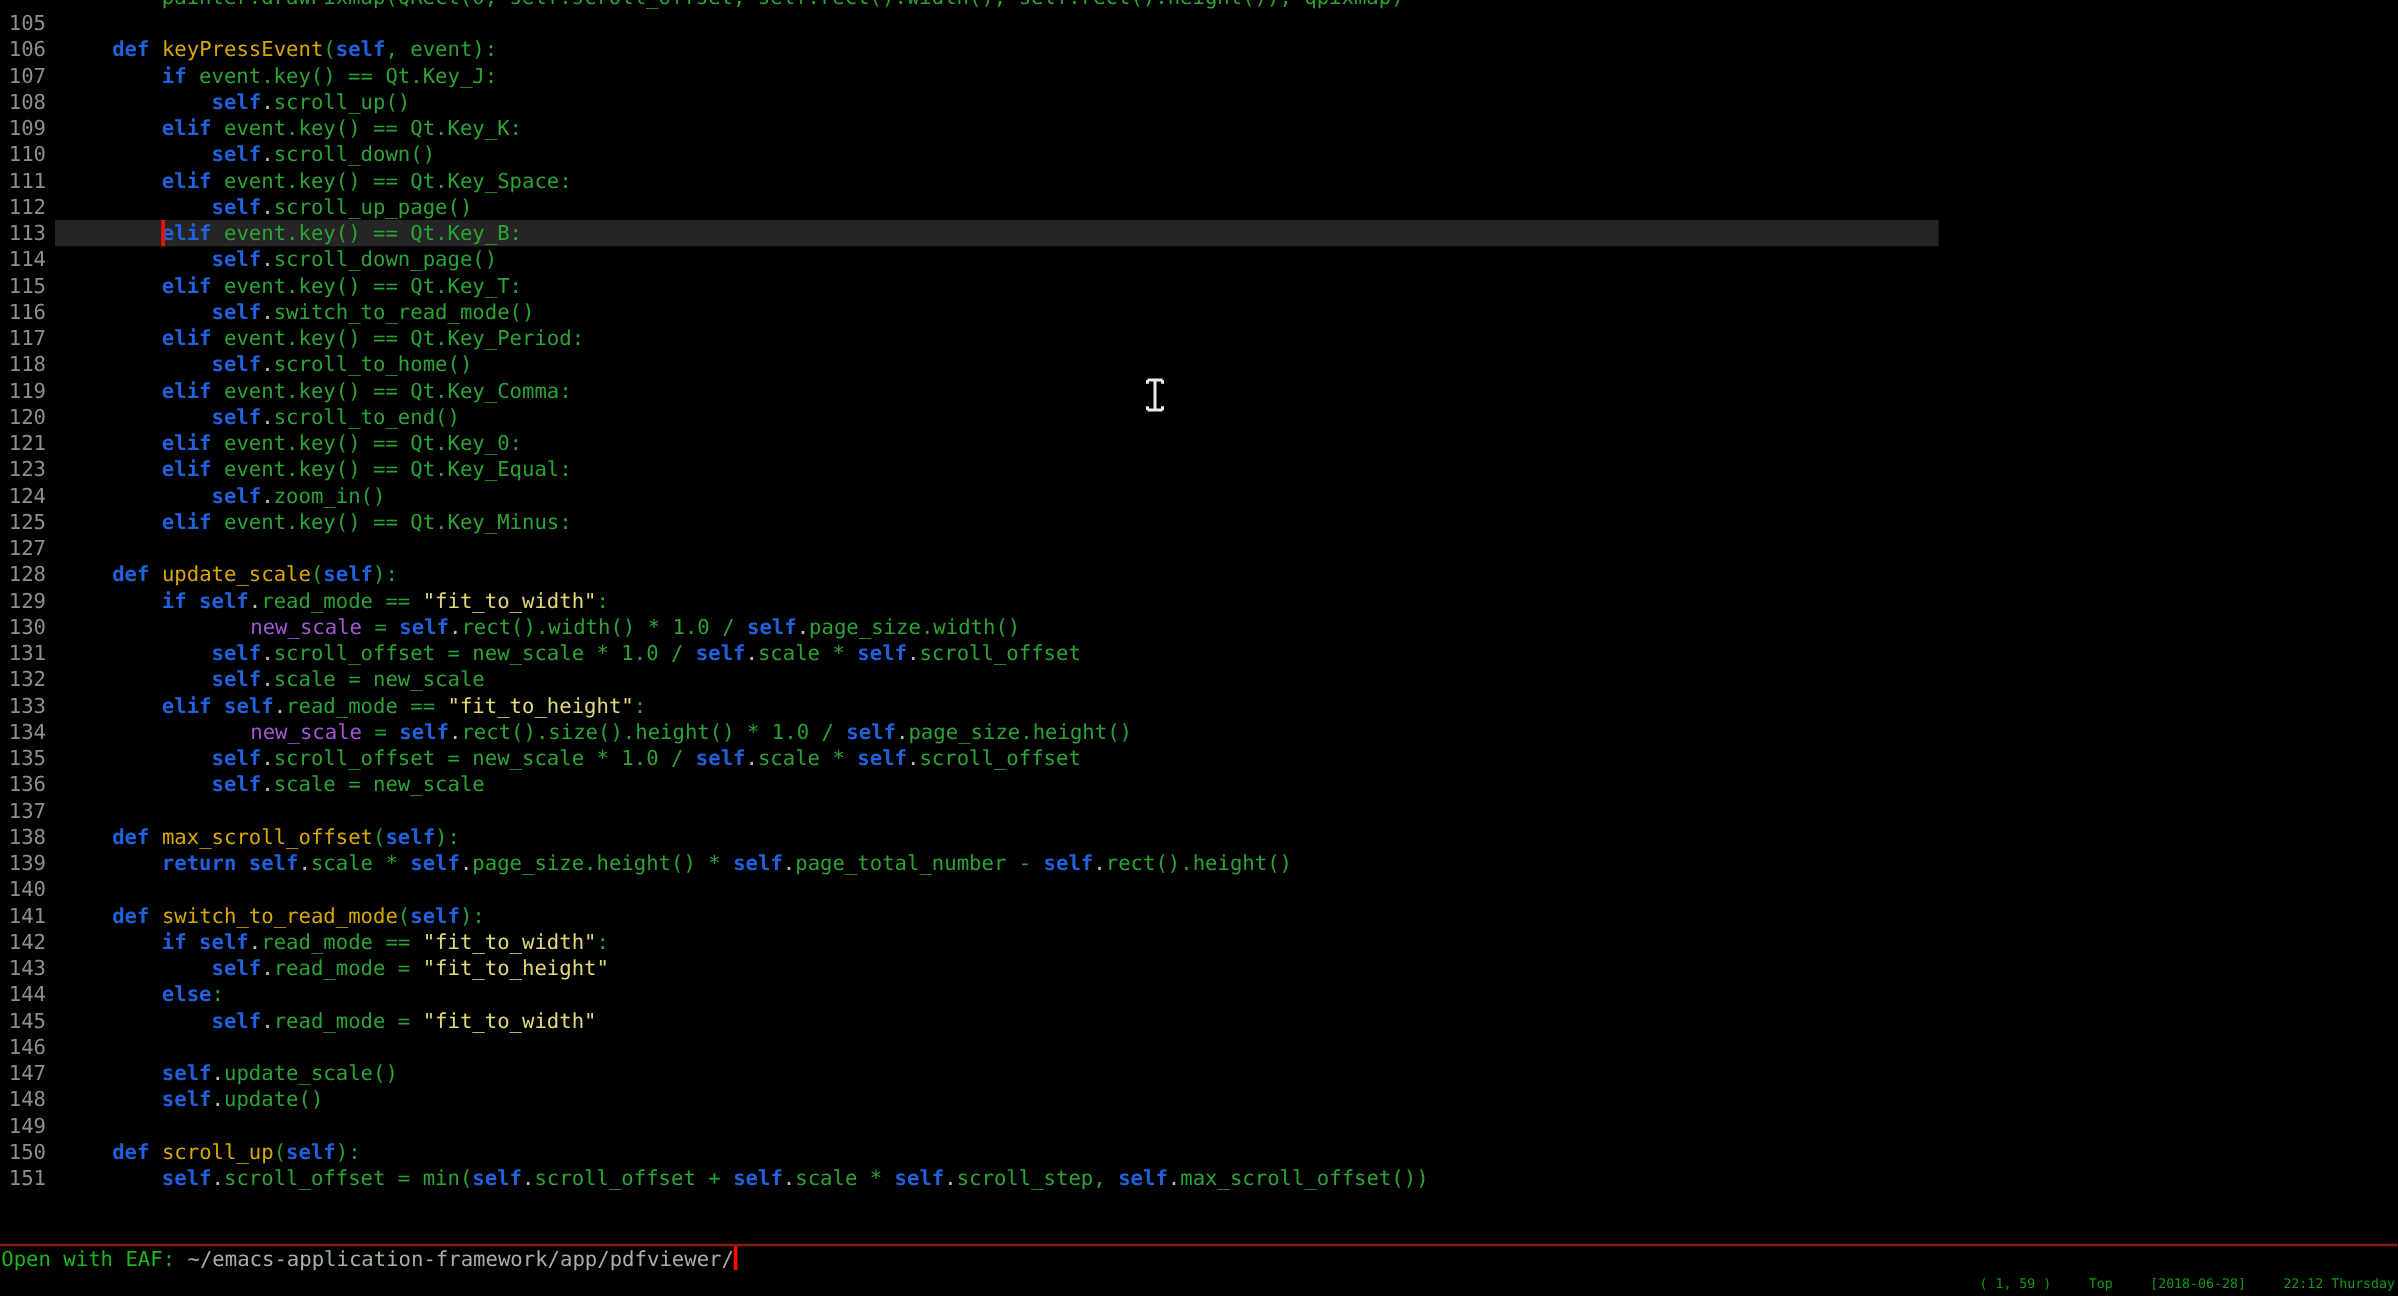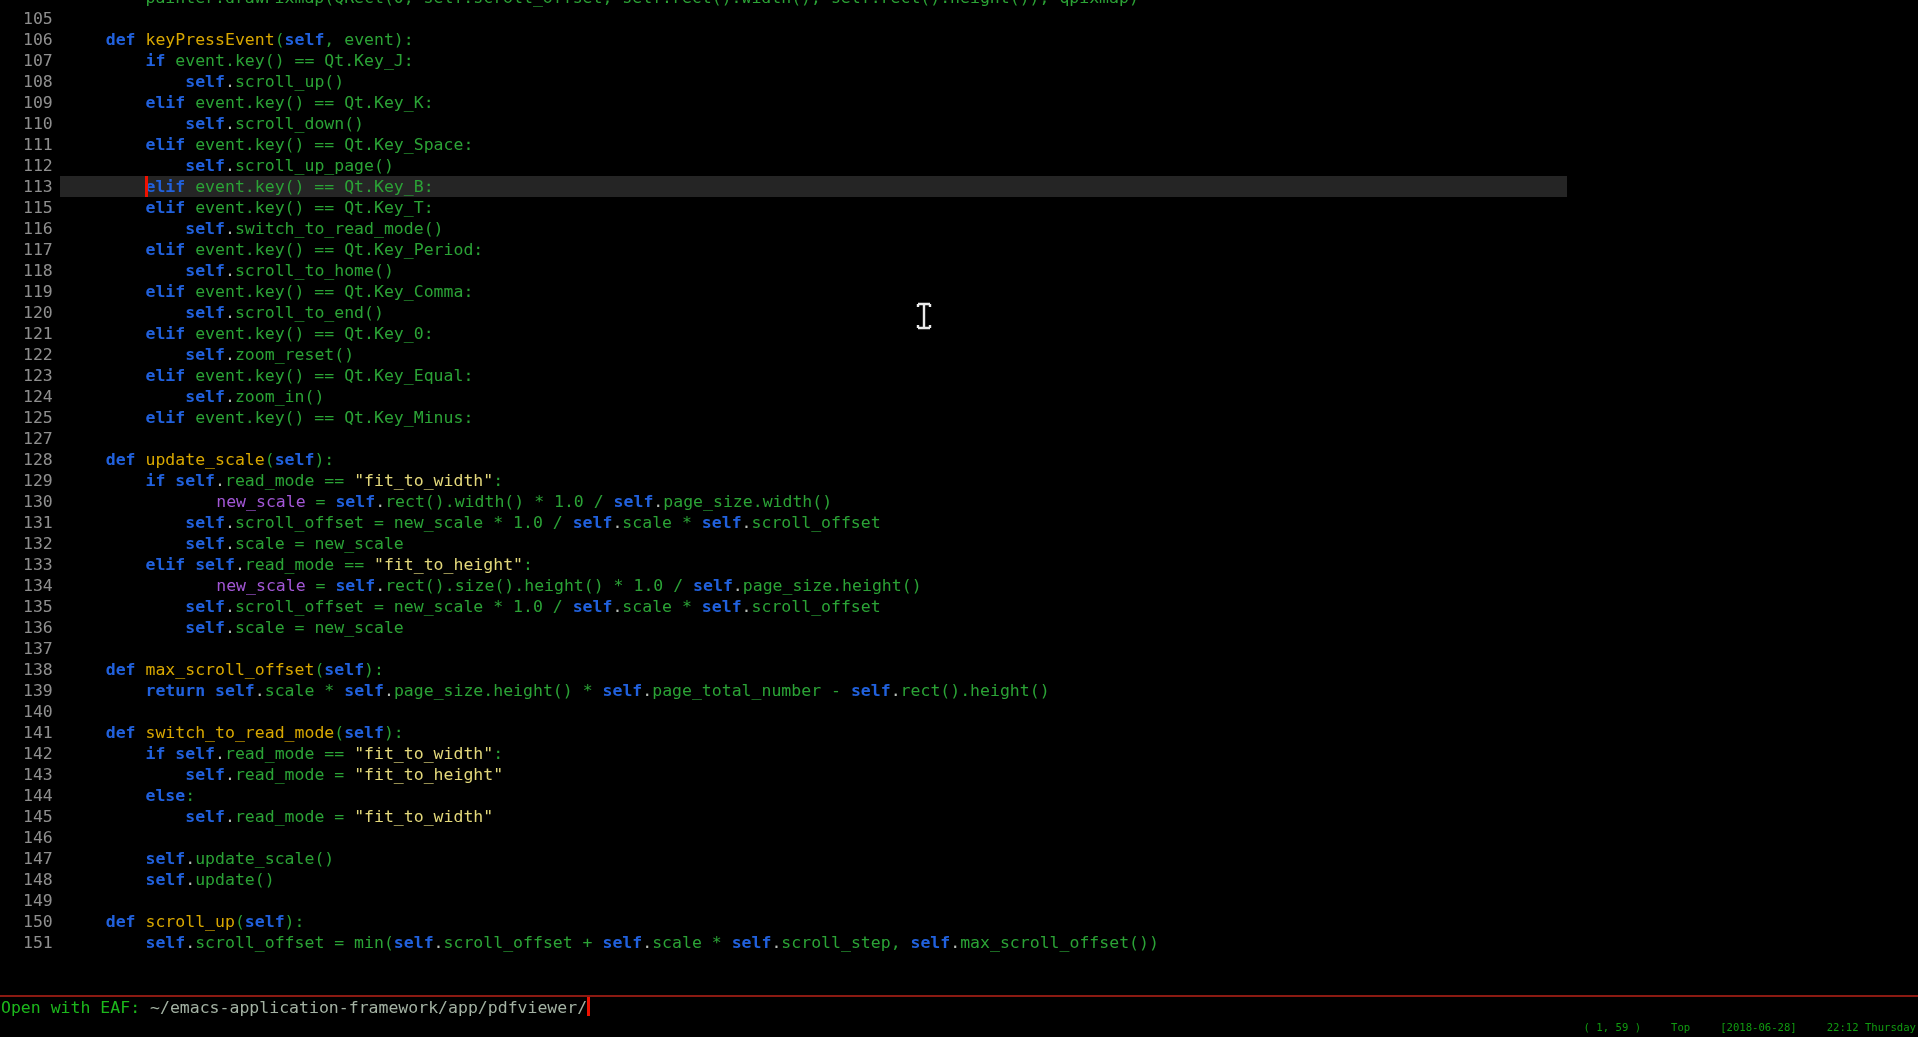--- a/index.html
+++ b/index.html
@@ -1,21 +1,21 @@
 <!DOCTYPE html>
 <html style="--bg: #000000; --fg: #2ba336; --kw: #2161dd; --fn: #d9a800; --str: #e3d87b; --var: #a357d7; --dot: #b8beb8; --gutter: #8f8f8f; --hlline: #252525; --cursor: #ee1100; --modeline: #8b1a12; --prompt: #1cb71c; --input: #a3b2a3; --tray: #109b10;"><head>
 <meta charset="utf-8">
 <style>
   html,body{margin:0;padding:0;}
   body{
     width:1918px;height:1037px;overflow:hidden;position:relative;
     background:var(--bg,#000);
     font-family:"DejaVu Sans Mono", monospace;
   }
-  #editor{position:absolute;left:16px;top:0;width:1551px;height:995px;overflow:hidden;}
+  #editor{position:absolute;left:0;top:0;width:1551px;height:995px;overflow:hidden;}
   #code-lines{position:absolute;left:0;top:-13px;width:100%;}
   .row{display:flex;height:21px;line-height:21px;font-size:16.5px;}
   .lnum{
     flex:0 0 37px;padding-left:7px;color:var(--gutter);
     white-space:pre;user-select:none;
   }
   .code{flex:1 1 auto;padding-left:6px;white-space:pre;position:relative;color:var(--fg);}
   .row.hl .code{background:var(--hlline);}
   .tk-t{color:var(--fg);}
   .tk-k{color:var(--kw);font-weight:bold;}
@@ -88,20 +88,24 @@
       </div>
       <div class="row">
         <span class="lnum">112</span>
         <span class="code"><span class="tk-t">            </span><span class="tk-k">self</span><span class="tk-d">.</span><span class="tk-t">scroll_up_page()</span></span>
       </div>
       <div class="row hl">
         <span class="lnum">113</span>
         <span class="code"><span class="pt-cursor" style="left: calc(8ch + 6px);"></span><span class="tk-t">        </span><span class="tk-k">elif</span><span class="tk-t"> event.key() == Qt.Key_B:</span></span>
       </div>
       <div class="row">
+        <span class="lnum">114</span>
+        <span class="code"><span class="tk-t">            </span><span class="tk-k">self</span><span class="tk-d">.</span><span class="tk-t">scroll_down_page()</span></span>
+      </div>
+      <div class="row">
         <span class="lnum">115</span>
         <span class="code"><span class="tk-t">        </span><span class="tk-k">elif</span><span class="tk-t"> event.key() == Qt.Key_T:</span></span>
       </div>
       <div class="row">
         <span class="lnum">116</span>
         <span class="code"><span class="tk-t">            </span><span class="tk-k">self</span><span class="tk-d">.</span><span class="tk-t">switch_to_read_mode()</span></span>
       </div>
       <div class="row">
         <span class="lnum">117</span>
         <span class="code"><span class="tk-t">        </span><span class="tk-k">elif</span><span class="tk-t"> event.key() == Qt.Key_Period:</span></span>
@@ -114,24 +118,20 @@
         <span class="lnum">119</span>
         <span class="code"><span class="tk-t">        </span><span class="tk-k">elif</span><span class="tk-t"> event.key() == Qt.Key_Comma:</span></span>
       </div>
       <div class="row">
         <span class="lnum">120</span>
         <span class="code"><span class="tk-t">            </span><span class="tk-k">self</span><span class="tk-d">.</span><span class="tk-t">scroll_to_end()</span></span>
       </div>
       <div class="row">
         <span class="lnum">121</span>
         <span class="code"><span class="tk-t">        </span><span class="tk-k">elif</span><span class="tk-t"> event.key() == Qt.Key_0:</span></span>
-      </div>
-      <div class="row">
-        <span class="lnum">122</span>
-        <span class="code"><span class="tk-t">            </span><span class="tk-k">self</span><span class="tk-d">.</span><span class="tk-t">zoom_reset()</span></span>
       </div>
       <div class="row">
         <span class="lnum">123</span>
         <span class="code"><span class="tk-t">        </span><span class="tk-k">elif</span><span class="tk-t"> event.key() == Qt.Key_Equal:</span></span>
       </div>
       <div class="row">
         <span class="lnum">124</span>
         <span class="code"><span class="tk-t">            </span><span class="tk-k">self</span><span class="tk-d">.</span><span class="tk-t">zoom_in()</span></span>
       </div>
       <div class="row">

